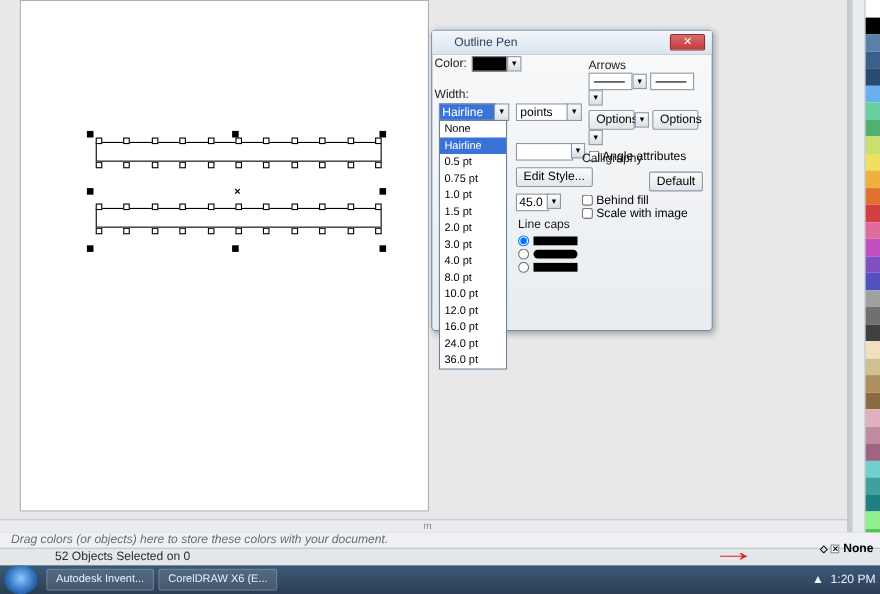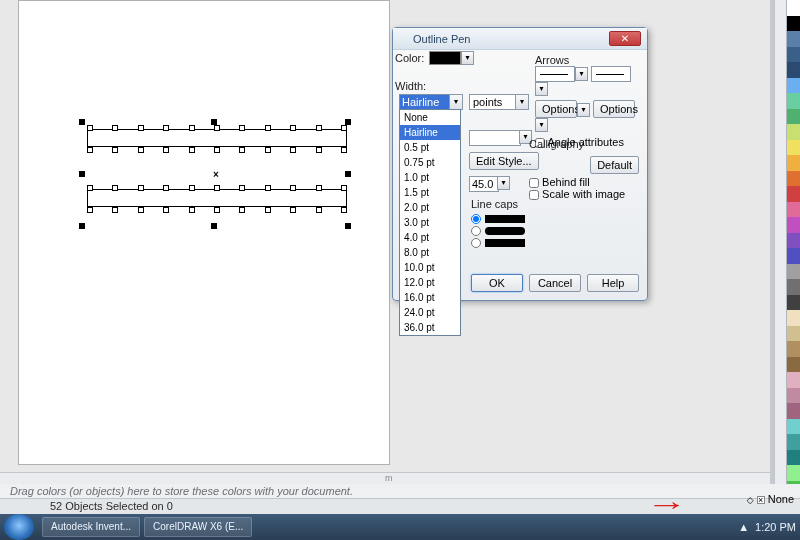--- a/index.html
+++ b/index.html
@@ -53,21 +53,21 @@
 .dlg-buttons { position: absolute; bottom: 6px; right: 8px; display: flex; gap: 6px; }
 .dlg-buttons .btn { width: 52px; }
 .dlg-buttons .btn.ok { border-color: #4d7ec0; box-shadow: 0 0 2px #6aa8f0; }
 
 .scrollbar-h { position: absolute; left: 0; bottom: 56px; width: 770px; height: 12px; background: #eaecef; border-top: 1px solid #c0c6cc; }
 .scrollbar-v { position: absolute; right: 14px; top: 0; width: 12px; height: 484px; background: #eaecef; border-left: 1px solid #c0c6cc; }
 .color-palette { position: absolute; right: 0; top: 0; width: 14px; height: 496px; background: #fff; border-left: 1px solid #b0b6bc; display: flex; flex-direction: column; }
 .color-palette div { flex: 1; }
 .hint-bar { position: absolute; left: 0; bottom: 42px; width: 800px; height: 14px; background: #eef0f2; padding: 0 10px; color: #6a6e72; font-style: italic; line-height: 14px; }
 .status-bar { position: absolute; left: 0; bottom: 26px; width: 800px; height: 16px; background: #e4e7ea; border-top: 1px solid #c0c6cc; padding: 0 10px; line-height: 15px; color: #2a2a2a; }
-.status-right { position: absolute; right: 6px; bottom: 26px; height: 20px; font-size: 10px; text-align: left; }
+.status-right { position: absolute; right: 6px; bottom: 26px; height: 20px; font-size: 10px; text-align: left; font-weight: bold; }
 .status-right div { line-height: 10px; white-space: nowrap; }
 .fill-sq { display: inline-block; width: 8px; height: 8px; border: 1px solid #888; background: #fff; vertical-align: middle; }
 .fill-sq.none::before { content: '×'; display: block; line-height: 7px; text-align: center; font-size: 9px; }
 .fill-sq.black { background: #000; }
 .red-arrow { position: absolute; right: 120px; bottom: 23px; font-size: 26px; color: #d22; font-weight: bold; transform: scaleX(1.6); }
 .taskbar { position: absolute; left: 0; bottom: 0; width: 800px; height: 26px; background: linear-gradient(#3d5a78,#2a3e54); display: flex; align-items: center; }
 .start-orb { width: 30px; height: 26px; background: radial-gradient(circle at 50% 45%, #8fc7ff 0%, #2a6db8 60%, #1a4a80 100%); border-radius: 50%; margin: 0 4px; }
 .task-item { height: 20px; padding: 0 8px; margin-left: 4px; background: rgba(255,255,255,.12); border: 1px solid rgba(255,255,255,.2); border-radius: 2px; color: #eaf2fa; line-height: 18px; font-size: 10px; }
 .tray { position: absolute; right: 4px; bottom: 0; height: 26px; display: flex; align-items: center; gap: 6px; color: #eaf2fa; font-size: 10px; }
 </style>
@@ -211,25 +211,20 @@
 
     <div style="position:absolute;right:8px;top:88px;width:110px">
       <span class="lbl">Calligraphy</span>
       <div style="display:flex;gap:4px;margin-top:2px">
       </div>
       <div style="text-align:right;margin-top:4px"><span class="btn">Default</span></div>
       <div style="margin-top:2px"><input type="checkbox" class="chk" style=""> <span>Behind fill</span></div>
       <div><input type="checkbox" class="chk" style=""> <span>Scale with image</span></div>
     </div>
 
-    <div class="dlg-buttons">
-      <span class="btn ok">OK</span>
-      <span class="btn">Cancel</span>
-      <span class="btn">Help</span>
-    </div>
   </div>
 </div>
 
 <div class="scrollbar-v"></div>
 <div class="color-palette" id="palette">
     <div style="background: rgb(255, 255, 255);"></div>
     <div style="background: rgb(0, 0, 0);"></div>
     <div style="background: rgb(90, 127, 168);"></div>
     <div style="background: rgb(58, 95, 136);"></div>
     <div style="background: rgb(42, 74, 114);"></div>

